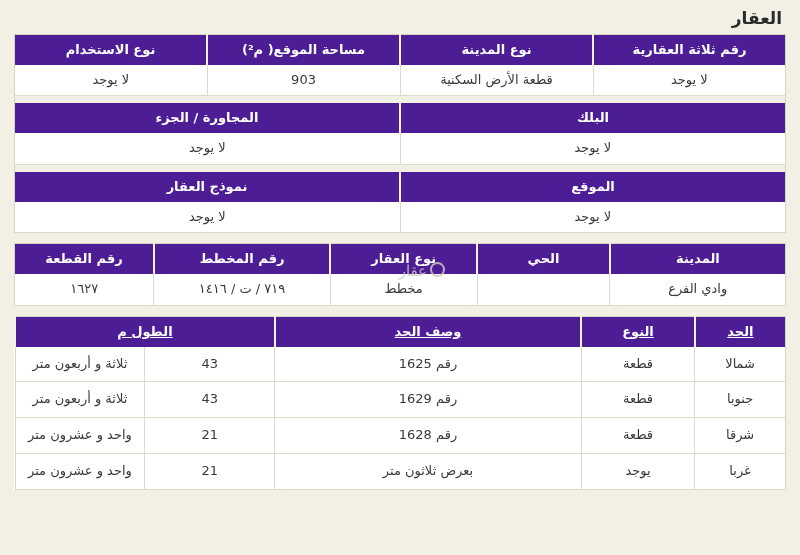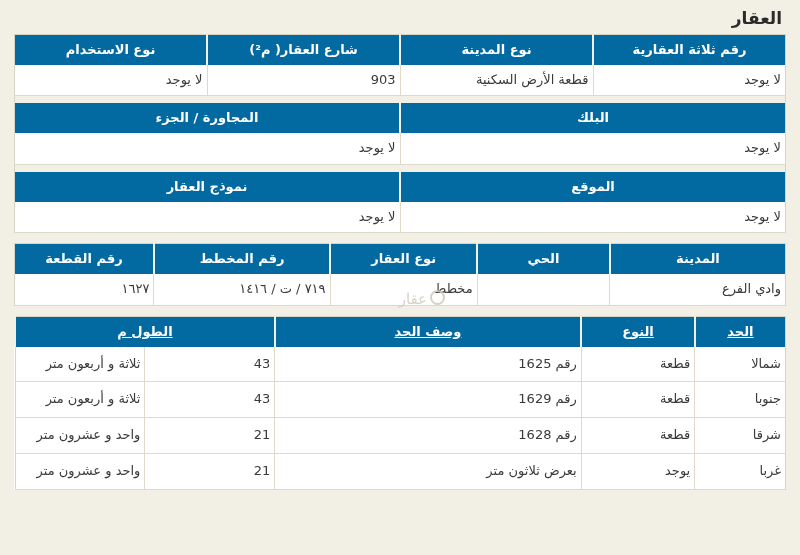--- a/index.html
+++ b/index.html
@@ -34,36 +34,37 @@
     border-collapse: collapse;
     width: 100%;
     table-layout: fixed;
   }
   .tbl {
     margin-bottom: 10px;
     background: #ffffff;
     border: 1px solid #d8d4c4;
   }
   .hdr td {
-    background: #0369a1;
+    background: #4c1d95;
     color: #ffffff;
     font-weight: bold;
     font-size: 13px;
     text-align: center;
     padding: 7px 4px;
     border-left: 2px solid #f2efe4;
     border-right: 2px solid #f2efe4;
     line-height: 1.2;
   }
   .hdr td:first-child { border-right: none; }
   .hdr td:last-child { border-left: none; }
   .val td {
     background: #ffffff;
     color: #3a3a3a;
     font-size: 13px;
+    text-align: center;
     padding: 7px 4px;
     border-left: 1px solid #ded9c9;
     border-right: 1px solid #ded9c9;
     border-bottom: 1px solid #ded9c9;
     line-height: 1.3;
   }
   .val td:first-child { border-right: none; }
   .val td:last-child { border-left: none; }
   .spacer-row td {
     background: #f2efe4;
@@ -80,21 +81,20 @@
   }
   .watermark {
     position: absolute;
     top: 262px;
     right: 355px;
     font-size: 15px;
     color: #cfcabb;
     opacity: 0.85;
     pointer-events: none;
     font-family: Liberation Serif, serif;
-    margin-top: 28px;
   }
   .watermark .wm-ring {
     display: inline-block;
     width: 11px;
     height: 11px;
     border: 2px solid #cfcabb;
     border-radius: 50%;
     margin-left: 3px;
     vertical-align: -1px;
   }
@@ -104,21 +104,21 @@
 
 <div class="page">
 
   <div class="doc-title">العقار</div>
 
   <table class="tbl">
     <tbody>
       <tr class="hdr">
         <td style="width:25%">رقم ثلاثة العقارية</td>
         <td style="width:25%">نوع المدينة</td>
-        <td style="width:25%">شارع العقار( م²)</td>
+        <td style="width:25%">مساحة الموقع( م²)</td>
         <td style="width:25%">نوع الاستخدام</td>
       </tr>
       <tr class="val">
         <td>لا يوجد</td>
         <td>قطعة الأرض السكنية</td>
         <td>903</td>
         <td>لا يوجد</td>
       </tr>
       <tr class="spacer-row">
           <td colspan="4"></td>

